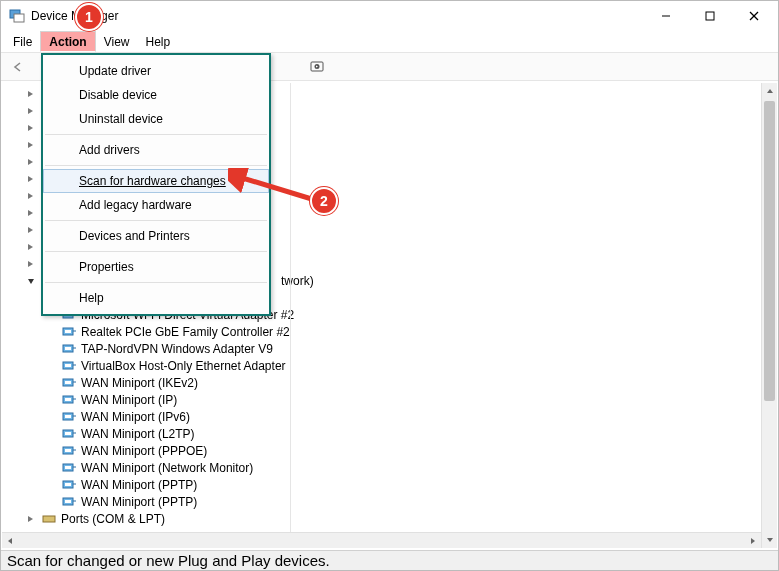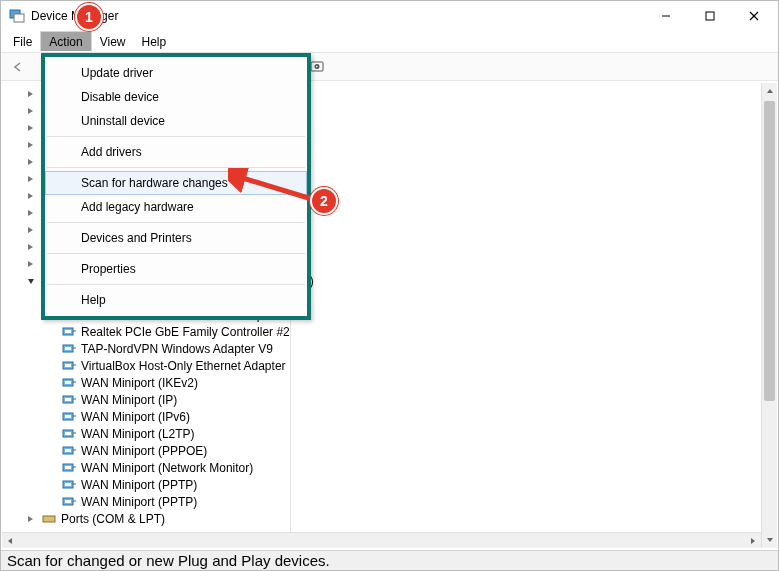--- a/index.html
+++ b/index.html
@@ -5,36 +5,36 @@
   * { box-sizing: border-box; }
   html, body { margin: 0; padding: 0; font-family: "Segoe UI", Tahoma, sans-serif; font-size: 12px; color: #000; background: #fff; width: 779px; height: 571px; overflow: hidden; }
   .window { width: 779px; height: 571px; display: flex; flex-direction: column; border: 1px solid #bbb; background: #fff; position: relative; }
   .titlebar { height: 30px; display: flex; align-items: center; padding: 0 2px 0 8px; }
   .titlebar .icon { width: 16px; height: 16px; margin-right: 6px; display: inline-flex; }
   .titlebar .title { flex: 1; font-size: 12px; }
   .win-controls { display: flex; }
   .win-btn { width: 44px; height: 28px; display: flex; align-items: center; justify-content: center; }
   .menubar { height: 22px; display: flex; align-items: stretch; padding: 0 4px; border-bottom: 1px solid #e5e5e5; }
   .menu-item { padding: 2px 8px; display: flex; align-items: center; cursor: default; }
-  .menu-item.open { background: #a3a3a3; border: 1px solid #d4d4d4; border-bottom: 1px solid #fdfdfd; position: relative; z-index: 30; }
+  .menu-item.open { background: #fca5a5; border: 1px solid #d4d4d4; border-bottom: 1px solid #fdfdfd; position: relative; z-index: 30; font-weight: bold; }
   .toolbar { height: 28px; display: flex; align-items: center; padding: 0 6px; border-bottom: 1px solid #e5e5e5; background: #fafafa; gap: 4px; }
   .tool-btn { width: 22px; height: 22px; display: flex; align-items: center; justify-content: center; border: 1px solid transparent; }
   .tool-sep { width: 1px; height: 18px; background: #ccc; margin: 0 2px; }
   .body-area { flex: 1; display: flex; position: relative; overflow: hidden; }
   .tree-pane { flex: 1; overflow: hidden; padding: 4px 0 8px 2px; position: relative; }
   .row { display: flex; align-items: center; height: 17px; padding-left: 22px; white-space: nowrap; }
   .row .chev { width: 12px; height: 12px; margin-right: 4px; display: inline-flex; align-items: center; justify-content: center; }
   .row.child { padding-left: 58px; }
   .row .dev-icon { width: 16px; height: 16px; margin-right: 4px; display: inline-flex; align-items: center; justify-content: center; }
   .row .dev-icon svg { width:14px; height:12px; }
   .row.selected span.lbl { background: #cce8ff; outline: 1px solid #99d1ff; }
   .statusbar { height: 20px; border-top: 1px solid #d0d0d0; background: #f0f0f0; display: flex; align-items: center; padding: 0 6px; font-size: 15px; }
-  .dropdown { position: absolute; top: 52px; left: 40px; width: 270px; background: #fdfdfd; border: 4px solid #0f766e; box-shadow: 2px 2px 4px rgba(0,0,0,.2); z-index: 25; padding: 4px 0; }
+  .dropdown { position: absolute; top: 52px; left: 40px; width: 230px; background: #fdfdfd; border: 2px solid #0f766e; box-shadow: 2px 2px 4px rgba(0,0,0,.2); z-index: 25; padding: 4px 0; }
   .dd-item { padding: 5px 10px 5px 36px; font-size: 12px; cursor: default; }
-  .dd-item.hover { background: #eef4fb; border: 1px solid #a8c8e4; padding: 4px 9px 4px 35px; }
+  .dd-item.hover { background: #eef4fb; border: 1px solid #a8c8e4; padding: 4px 9px 4px 35px; text-decoration: underline; }
   .dd-sep { height: 1px; background: #e0e0e0; margin: 3px 2px; }
   .anno { position: absolute; z-index: 60; }
   .anno-circle { width: 28px; height: 28px; border-radius: 50%; background: #e3372a; border: 2px solid #fff; box-shadow: 0 0 0 1px #e3372a; display: flex; align-items: center; justify-content: center; color: #fff; font-weight: 600; font-size: 14px; }
   .right-pane-line { position:absolute; left:289px; top:82px; bottom:22px; width:1px; background:#e5e5e5; }
   .scrollbar-v { position:absolute; right:1px; top:82px; bottom:22px; width:16px; background:#f0f0f0; border-left:1px solid #e0e0e0; }
   .scrollbar-v .sbtn { height:16px; display:flex; align-items:center; justify-content:center; }
   .thumb { position:absolute; left:2px; right:2px; top:18px; height:300px; background:#c2c2c2; border-radius:2px; }
   .scrollbar-h { position:absolute; left:1px; right:17px; bottom:22px; height:16px; background:#f0f0f0; border-top:1px solid #e0e0e0; }
   .scrollbar-h .sbtn { width:16px; height:16px; display:inline-flex; align-items:center; justify-content:center; }
 </style>

